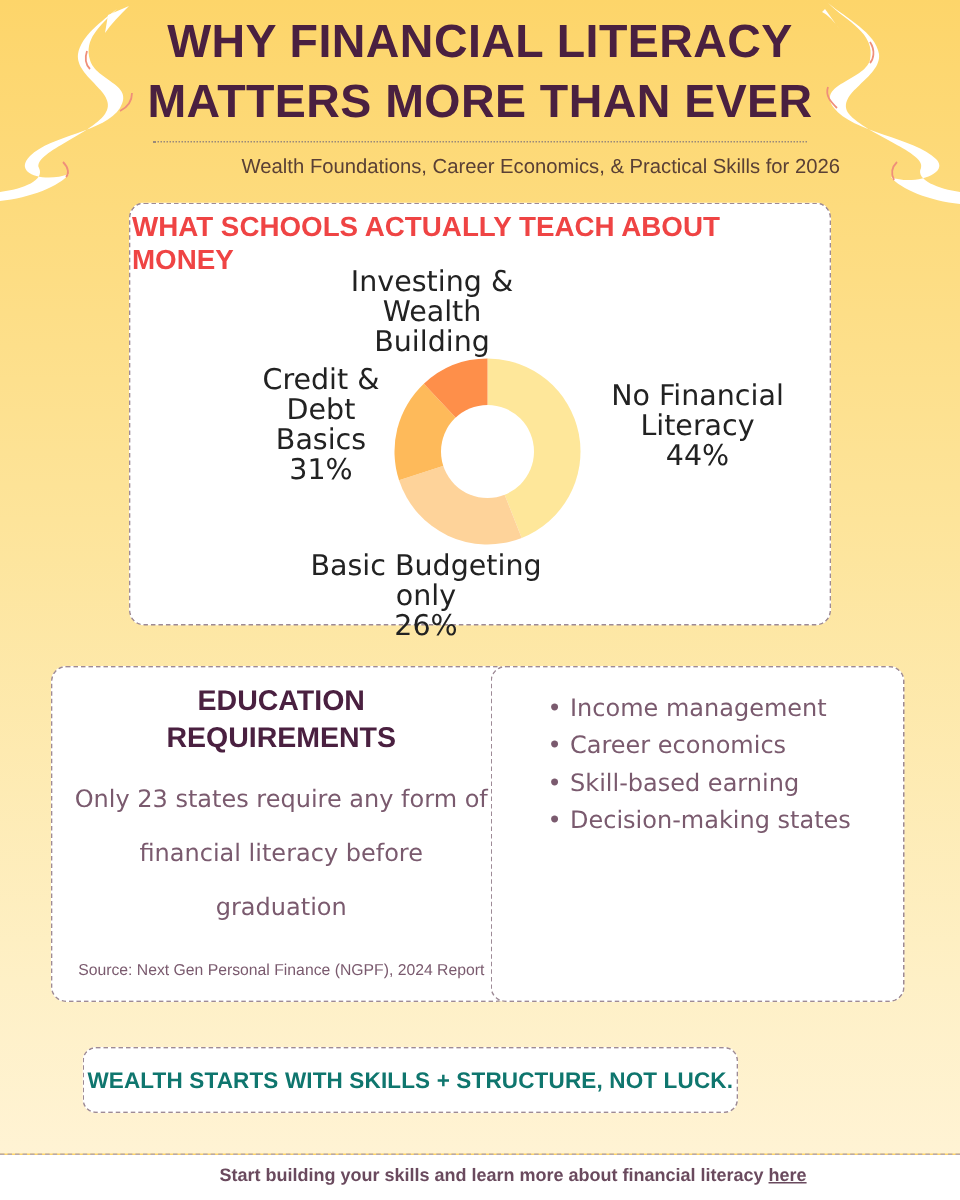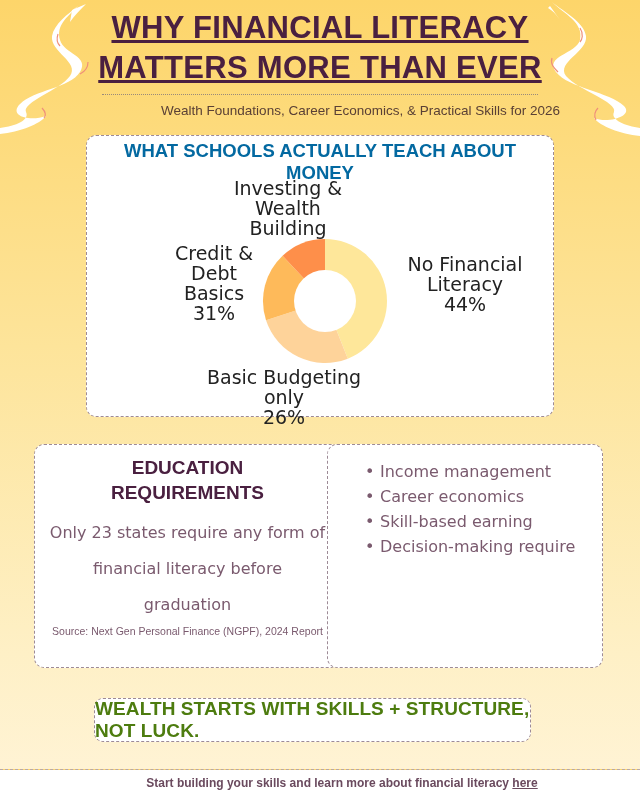--- a/index.html
+++ b/index.html
@@ -14,39 +14,39 @@
     background: linear-gradient(180deg, #fdd56a 0%, #fde49a 45%, #fef0c6 85%, #fff3d4 100%);
     border-bottom: 1px dashed #b8a8a8;
   }
   .swirl { position: absolute; top: 0; }
   .swirl.left { left: 0; }
   .swirl.right { right: 0; }
   .title {
     position: absolute; left: 90px; width: 460px; top: 8px;
     text-align: center; color: #4a2040;
     font-family: "Liberation Sans", sans-serif; font-weight: 700;
-    font-size: 31px; line-height: 40px; letter-spacing: 0.3px; text-decoration: underline;
+    font-size: 31px; line-height: 40px; letter-spacing: 0.3px;
   }
   .title-rule {
     position: absolute; left: 102px; width: 436px; top: 94px;
     border-top: 1px dotted #9a8a7a;
   }
   .subtitle {
     position: absolute; left: 80px; width: 480px; top: 103px;
     text-align: right; color: #5a4035;
     font-family: "Liberation Sans", sans-serif; font-size: 13.5px;
   }
   .card {
     position: absolute; background: #ffffff;
     border: 1px dashed #9d8a96; border-radius: 10px;
   }
   .chart-card { left: 86px; top: 135px; width: 468px; height: 282px; }
   .chart-title {
     position: absolute; left: 0; width: 100%; top: 4px;
-    text-align: center; color: #0369a1;
+    text-align: left; color: #ef4444;
     font-family: "Liberation Sans", sans-serif; font-weight: 700;
     font-size: 18.5px; line-height: 22px; padding: 0 1px;
   }
   .donut { position: absolute; left: 262px; top: 238px; }
   .lbl {
     position: absolute; text-align: center; color: #222;
     font-family: "DejaVu Sans", sans-serif; font-size: 19px; line-height: 20px;
   }
   .edu-card { left: 34px; top: 444px; width: 307px; height: 224px; }
   .fl-card { left: 327px; top: 444px; width: 276px; height: 224px; }
@@ -55,36 +55,36 @@
     font-family: "Liberation Sans", sans-serif; font-weight: 700;
     font-size: 19px; line-height: 25px; margin-top: 10px;
   }
   .edu-body {
     text-align: center; color: #7a5a6e;
     font-size: 16px; line-height: 36px; margin-top: 10px; padding: 0 12px;
   }
   .edu-source {
     text-align: center; color: #7a5a6e;
     font-family: "Liberation Sans", sans-serif; font-size: 10.5px; line-height: 16px;
-    padding: 0 14px;
+    margin-top: 16px; padding: 0 14px;
   }
   .fl-list { list-style: none; margin-top: 14px; padding-left: 37px; padding-right: 10px; }
   .fl-list li {
     position: relative; padding-left: 15px; color: #7a5a6e;
     font-size: 16px; line-height: 25px;
   }
   .fl-list li .bullet {
     position: absolute; left: 0; top: 0; color: #7a5a6e;
   }
   .banner {
     position: absolute; left: 55px; top: 698px; width: 437px; height: 44px;
     background: #ffffff; border: 1px dashed #9d8a96; border-radius: 9px;
     display: flex; align-items: center; justify-content: center;
-    color: #4d7c0f; font-family: "Liberation Sans", sans-serif; font-weight: 700;
-    font-size: 19px; letter-spacing: 0.1px; margin-left: 39px;
+    color: #0f766e; font-family: "Liberation Sans", sans-serif; font-weight: 700;
+    font-size: 15px; letter-spacing: 0.1px;
   }
   .footer {
     position: absolute; left: 0; width: 640px; top: 776px;
     text-align: center; color: #6a4a5e;
     font-family: "Liberation Sans", sans-serif; font-weight: 700; font-size: 12px; padding-left: 44px;
   }
   .footer a { color: #6a4a5e; text-decoration: underline; }
 </style>
 </head>
 <body>
@@ -153,21 +153,21 @@
     </div>
     <div class="edu-body">Only 23 states require any form of financial literacy before graduation</div>
     <div class="edu-source">Source: Next Gen Personal Finance (NGPF), 2024 Report</div>
   </div>
 
   <div class="card fl-card">
     <ul class="fl-list">
       <li><span class="bullet">•</span><span>Income management</span></li>
       <li><span class="bullet">•</span><span>Career economics</span></li>
       <li><span class="bullet">•</span><span>Skill-based earning</span></li>
-      <li><span class="bullet">•</span><span>Decision-making require</span></li>
+      <li><span class="bullet">•</span><span>Decision-making states</span></li>
     </ul>
   </div>
 
   <div class="banner">WEALTH STARTS WITH SKILLS + STRUCTURE, NOT LUCK.</div>
 </div>
 
 <div class="footer">
   <span>Start building your skills and learn more about financial literacy </span><a>here</a>
 </div>
 

